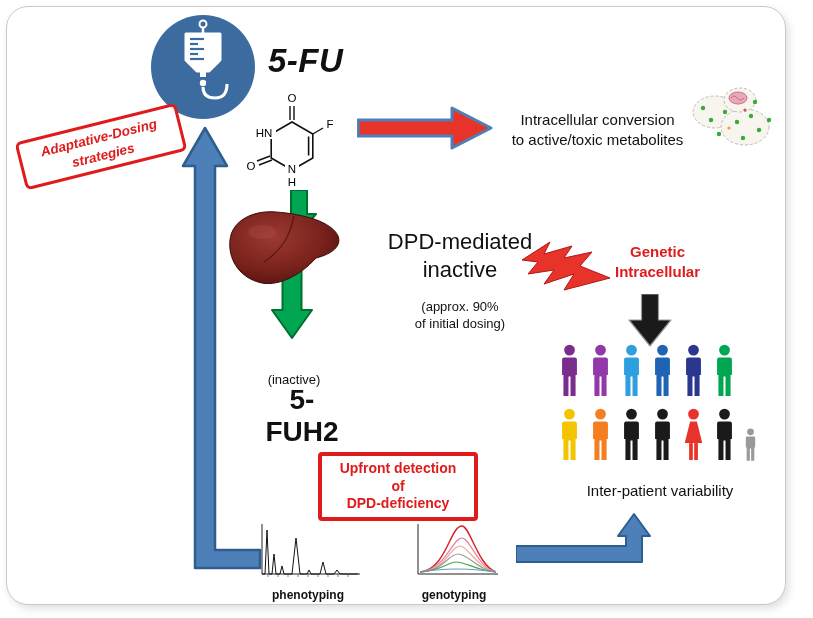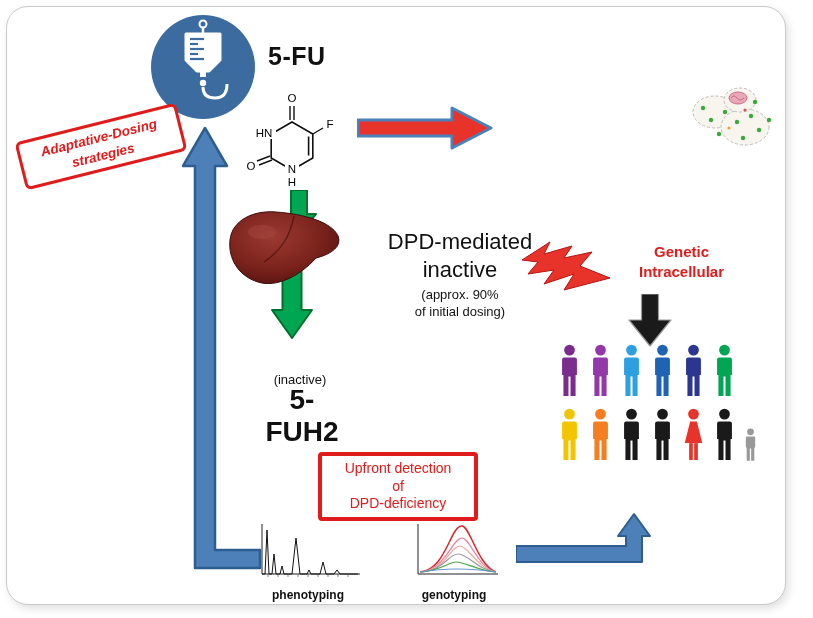--- a/index.html
+++ b/index.html
@@ -3,32 +3,32 @@
 <meta charset="utf-8">
 <style>
   html,body{margin:0;padding:0;background:#fff;}
   .canvas{position:relative;width:813px;height:618px;background:#fff;
           font-family:"Liberation Sans",sans-serif;color:#111;overflow:hidden;}
   .frame{position:absolute;left:6px;top:6px;width:778px;height:597px;
          border:1.5px solid #c9c9c9;border-radius:22px;
          box-shadow:3px 4px 8px rgba(0,0,0,0.12);background:#fff;}
   .abs{position:absolute;}
   .ctr{text-align:center;}
-  .drug-name{font-size:25px;font-weight:bold;letter-spacing:.5px;}
+  .drug-name{font-size:33px;font-weight:bold;letter-spacing:.5px;font-style:italic;}
   .conv{font-size:15px;line-height:1.35;}
   .clr-main{font-size:22px;line-height:1.25;}
-  .clr-note{font-size:13px;line-height:1.3;margin-top:4px;}
+  .clr-note{font-size:13px;line-height:1.3;margin-top:16px;}
   .poly{font-size:15px;font-weight:bold;color:#e01b1b;line-height:1.3;}
   .stamp{border:3.5px solid #e01b1b;border-radius:6px;padding:4px 10px;
          font-weight:bold;font-style:italic;font-size:13.5px;color:#e01b1b;
          text-align:center;transform:rotate(-14deg);line-height:1.3;background:rgba(255,255,255,.85);}
   .metab{font-size:28px;font-weight:bold;margin-top:44px;}
   .metab-note{font-size:13px;}
   .detect{border:4px solid #e01b1b;border-radius:4px;padding:4px 6px;background:#fff;
-          color:#e01b1b;font-weight:normal;font-size:14px;line-height:1.25;text-align:center;}
+          color:#e01b1b;font-weight:bold;font-size:14px;line-height:1.25;text-align:center;}
   .chart-label{font-size:12px;font-weight:bold;}
   .caption{font-size:15px;}
   .people-rows{display:flex;flex-direction:column;gap:10px;}
   .people-row{display:flex;gap:4px;align-items:flex-end;}
   svg text{font-family:"Liberation Sans",sans-serif;}
 </style>
 </head>
 <body>
 
 <svg width="0" height="0" style="position:absolute" aria-hidden="true">
@@ -130,20 +130,24 @@
 
   <div class="abs stamp" style="left:18px;top:122px;width:140px">
     <div>Adaptative-Dosing</div>
     <div>strategies</div>
   </div>
 
   <svg class="abs" style="left:357px;top:104px" width="136" height="48" viewBox="0 0 136 48">
     <polygon points="1,16 95,16 95,4 134,24 95,44 95,32 1,32" stroke-width="3" stroke-linejoin="round" fill="#e8332a" stroke="#4d80b8"></polygon>
   </svg>
 
+  <div class="abs conv ctr" style="left:495px;top:110px;width:205px">
+    <div>Intracellular conversion</div>
+    <div>to active/toxic metabolites</div>
+  </div>
 
   <svg class="abs" style="left:685px;top:80px" width="95" height="82" viewBox="0 0 95 82">
     <ellipse cx="30" cy="32" rx="22" ry="16" fill="#f8f4ee" stroke="#bbb" stroke-width="1" stroke-dasharray="3,2"></ellipse>
     <ellipse cx="60" cy="47" rx="24" ry="18" fill="#f8f4ee" stroke="#bbb" stroke-width="1" stroke-dasharray="3,2"></ellipse>
     <ellipse cx="55" cy="20" rx="16" ry="12" fill="#f8f4ee" stroke="#bbb" stroke-width="1" stroke-dasharray="3,2"></ellipse>
     <ellipse cx="53" cy="18" rx="9" ry="6" fill="#e8a8b8" stroke="#c76e86" stroke-width="1"></ellipse>
     <path d="M46,18 q3,-4 6,0 q3,4 7,0" stroke="#c76e86" stroke-width="1" fill="none"></path>
     <g fill="#3aa93a">
       <circle cx="18" cy="28" r="2.2"></circle>
         <circle cx="26" cy="40" r="2.2"></circle>
@@ -178,31 +182,31 @@
     <div class="clr-main">DPD-mediated</div>
     <div class="clr-main">inactive</div>
     <div class="clr-note">(approx. 90%</div>
     <div class="clr-note" style="margin-top:0">of initial dosing)</div>
   </div>
 
   <svg class="abs" style="left:520px;top:240px" width="92" height="62" viewBox="0 0 92 62">
     <polygon points="2,20 30,2 24,14 52,6 44,18 72,12 60,26 90,38 44,50 54,34 24,44 34,30 8,34 18,22" stroke="#b01515" stroke-width="1" fill="#e8332a"></polygon>
   </svg>
 
-  <div class="abs poly ctr" style="left:624px;top:242px;width:115px">
+  <div class="abs poly ctr" style="left:600px;top:242px;width:115px">
     <div>Genetic</div>
     <div>Intracellular</div>
   </div>
 
   <svg class="abs" style="left:626px;top:294px" width="48" height="54" viewBox="0 0 48 54">
     <polygon points="15.5,0 32.5,0 32.5,26 45,26 24,52 3,26 15.5,26" stroke="#999" stroke-width="1.2" stroke-linejoin="round" fill="#1a1a1a"></polygon>
   </svg>
 
   <div class="abs metab ctr" style="left:257px;top:340px;width:90px">5-FUH2</div>
-  <div class="abs metab-note ctr" style="left:250px;top:372px;width:100px">(inactive)</div>
+  <div class="abs metab-note ctr" style="left:244px;top:372px;width:100px">(inactive)</div>
 
   <div class="abs people-rows" style="left:556px;top:344px">
     <div class="people-row">
         <svg viewBox="0 0 40 80" width="27" height="54">
           <use href="#person-male" fill="#7b2d8e"></use>
         </svg>
         <svg viewBox="0 0 40 80" width="27" height="54">
           <use href="#person-male" fill="#9338a8"></use>
         </svg>
         <svg viewBox="0 0 40 80" width="27" height="54">
@@ -235,20 +239,21 @@
           <use href="#person-female" fill="#e8332a"></use>
         </svg>
         <svg viewBox="0 0 40 80" width="27" height="54">
           <use href="#person-male" fill="#1a1a1a"></use>
         </svg>
         <svg viewBox="0 0 40 80" width="17" height="34">
           <use href="#person-male" fill="#999999"></use>
         </svg>
       </div>
   </div>
+  <div class="abs caption ctr" style="left:570px;top:482px;width:180px">Inter-patient variability</div>
 
   <div class="abs detect" style="left:318px;top:452px;width:140px">
     <div>Upfront detection</div>
     <div>of</div>
     <div>DPD-deficiency</div>
   </div>
 
   <div class="abs chart-label ctr" style="left:258px;top:588px;width:100px">phenotyping</div>
   <div class="abs chart-label ctr" style="left:404px;top:588px;width:100px">genotyping</div>
 

